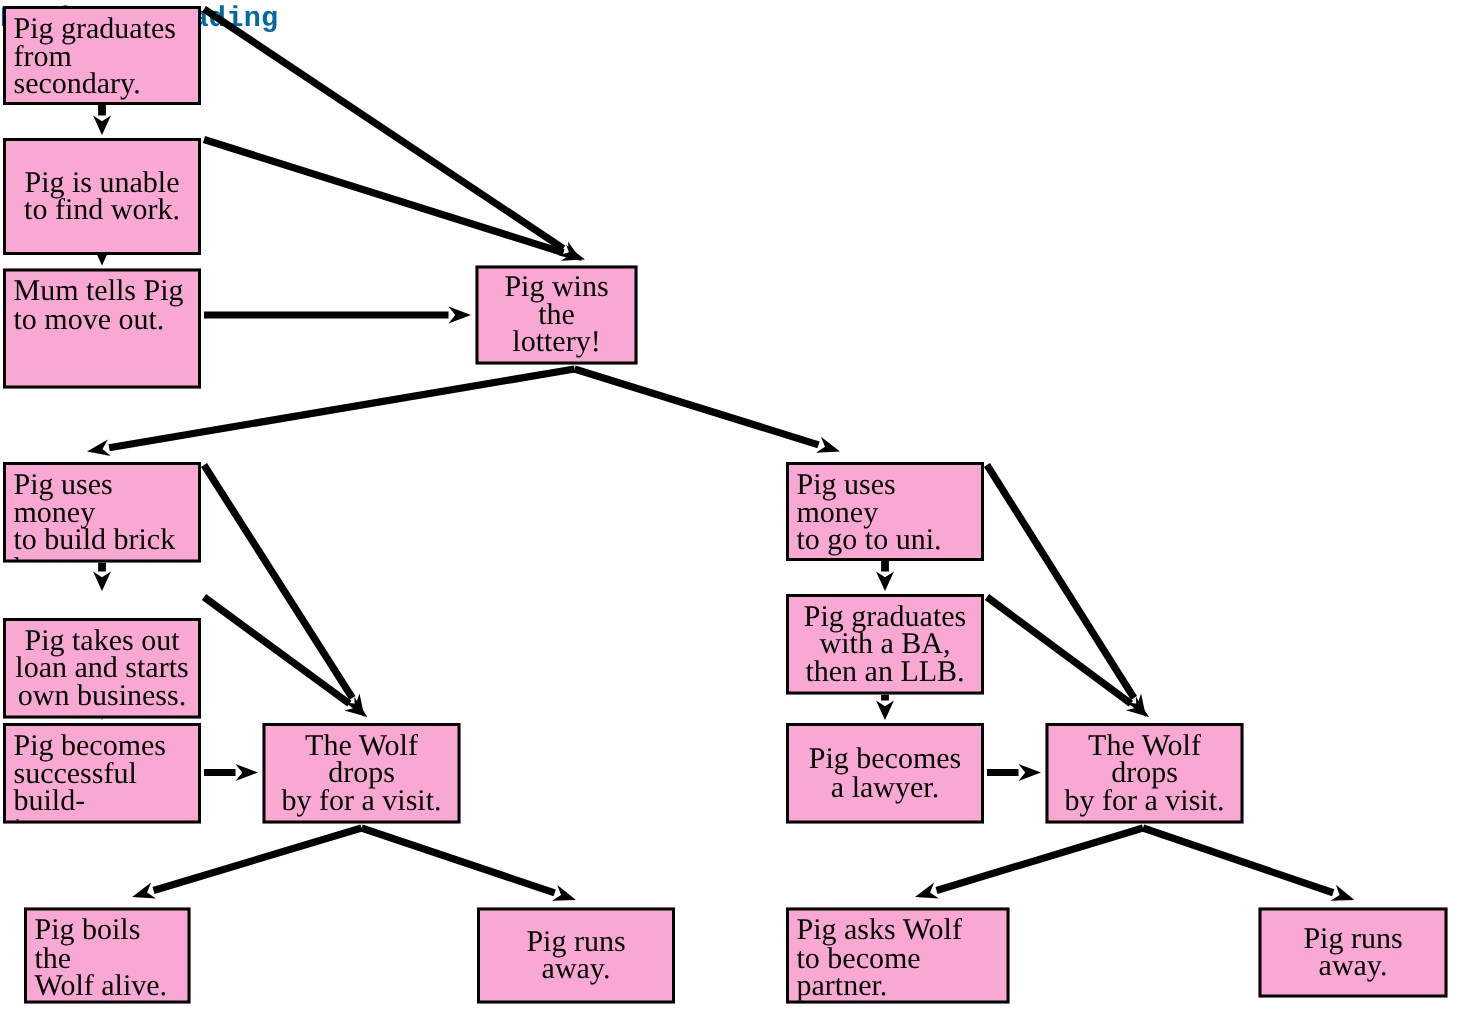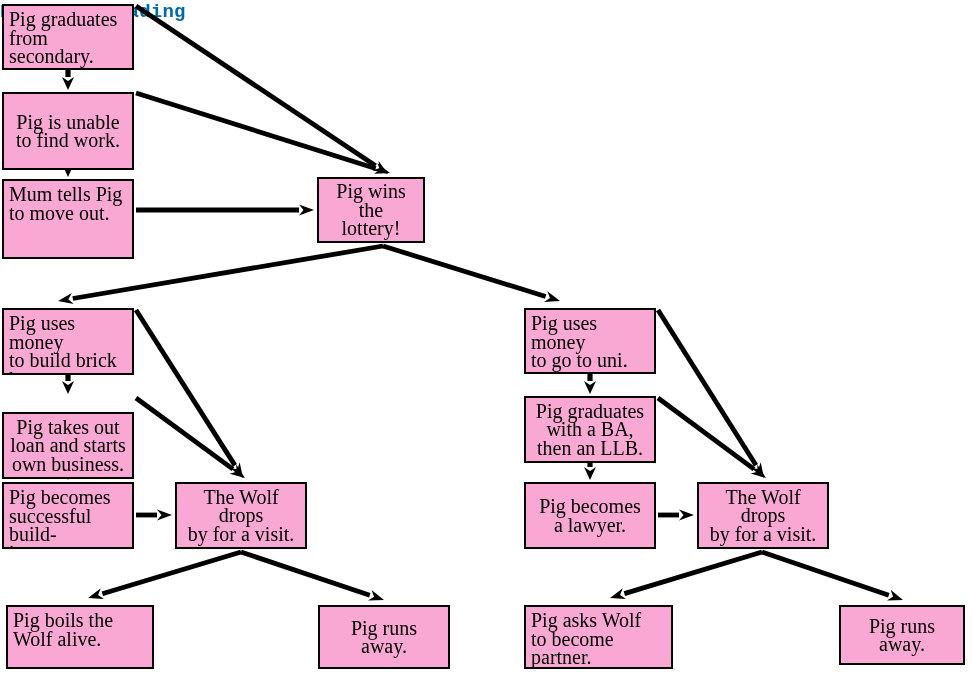--- a/index.html
+++ b/index.html
@@ -141,21 +141,21 @@
       </div>
       <div class="node" style="left: 2px; top: 482px; width: 132px; height: 67px;">
         <span class="node-text">Pig becomes
 successful build-
 ing contractor.</span>
       </div>
       <div class="node center" style="left: 175px; top: 482px; width: 132px; height: 67px;">
         <span class="node-text">The Wolf drops
 by for a visit.</span>
       </div>
-      <div class="node" style="left: 6px; top: 605px; width: 148px; height: 64px;">
+      <div class="node" style="left: 16px; top: 605px; width: 111px; height: 64px;">
         <span class="node-text">Pig boils the
 Wolf alive.</span>
       </div>
       <div class="node center" style="left: 318px; top: 605px; width: 132px; height: 64px;">
         <span class="node-text">Pig runs away.</span>
       </div>
       <div class="node" style="left: 524px; top: 308px; width: 132px; height: 66px;">
         <span class="node-text">Pig uses money
 to go to uni.</span>
       </div>

